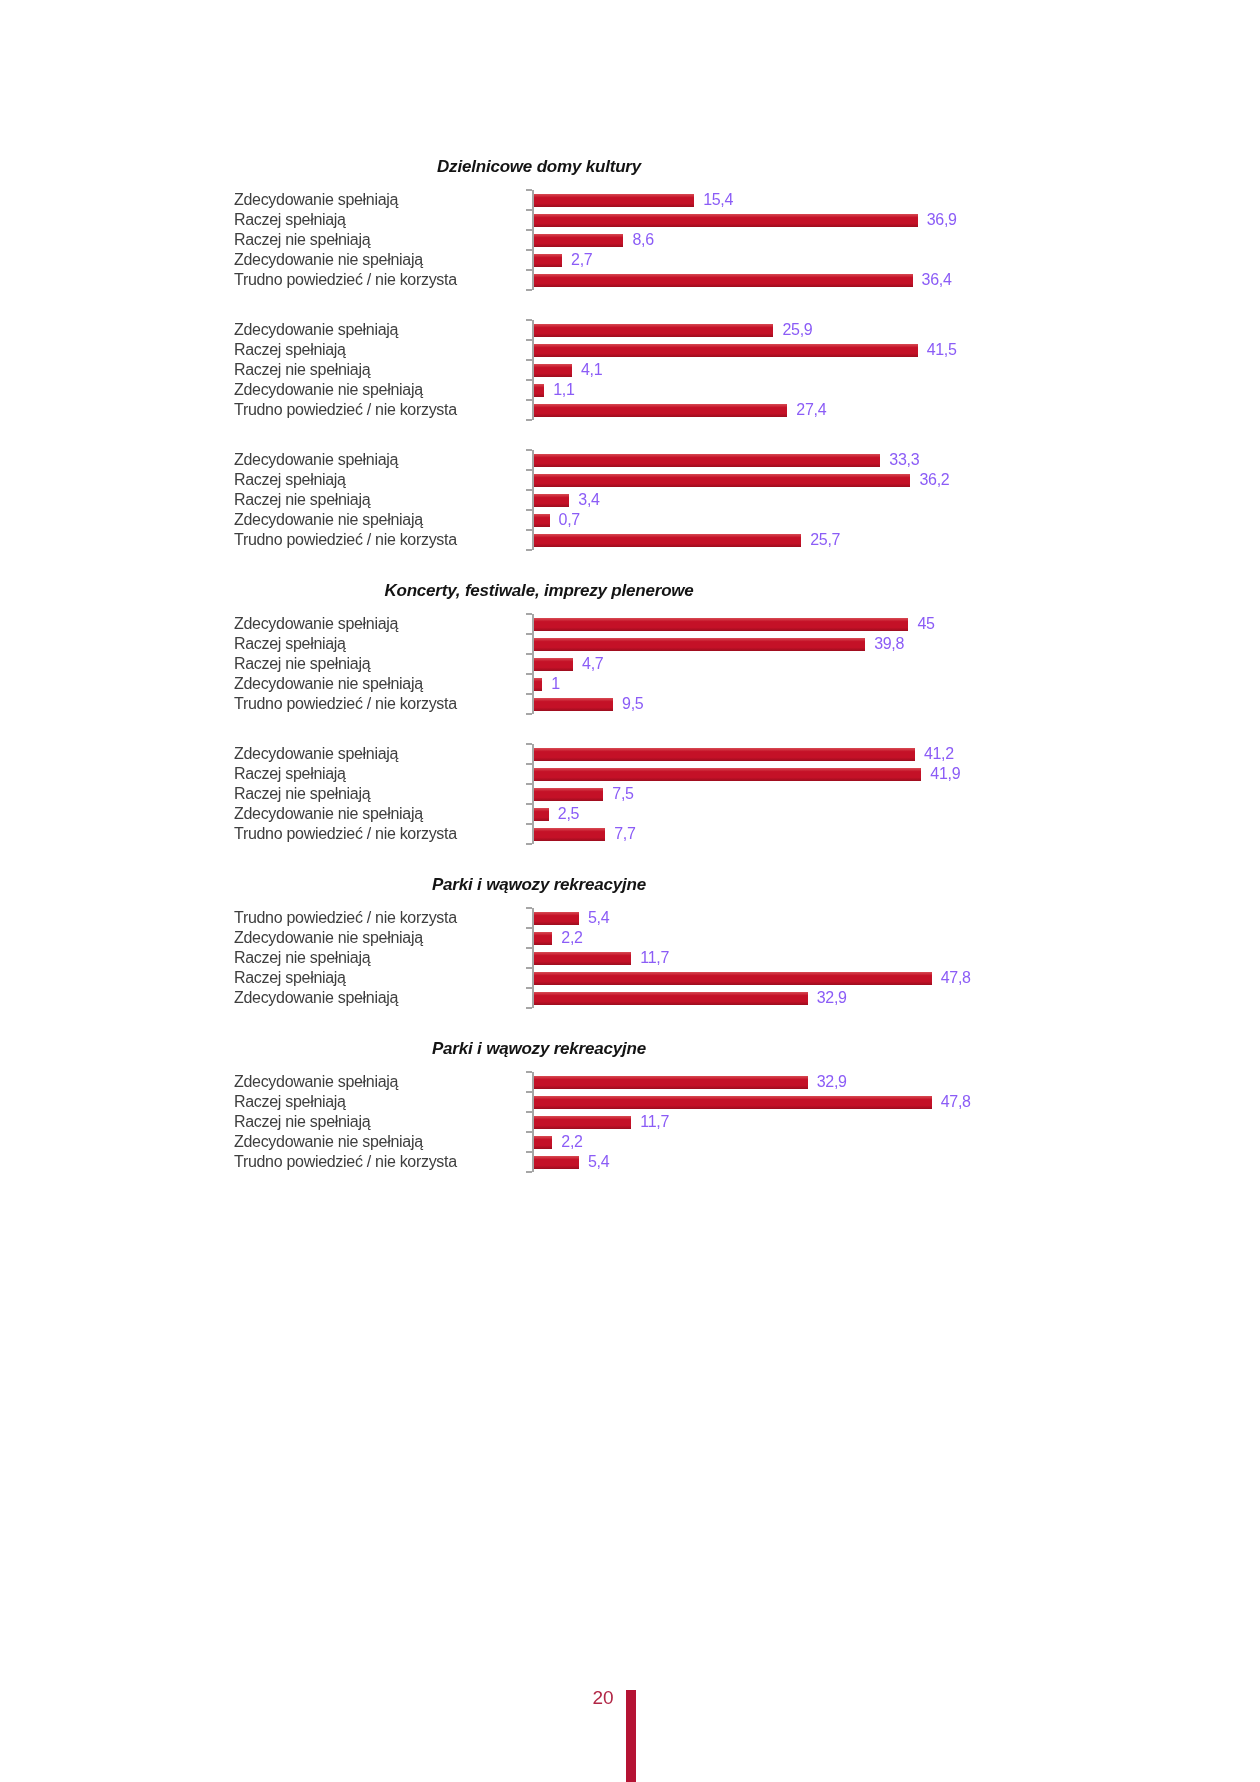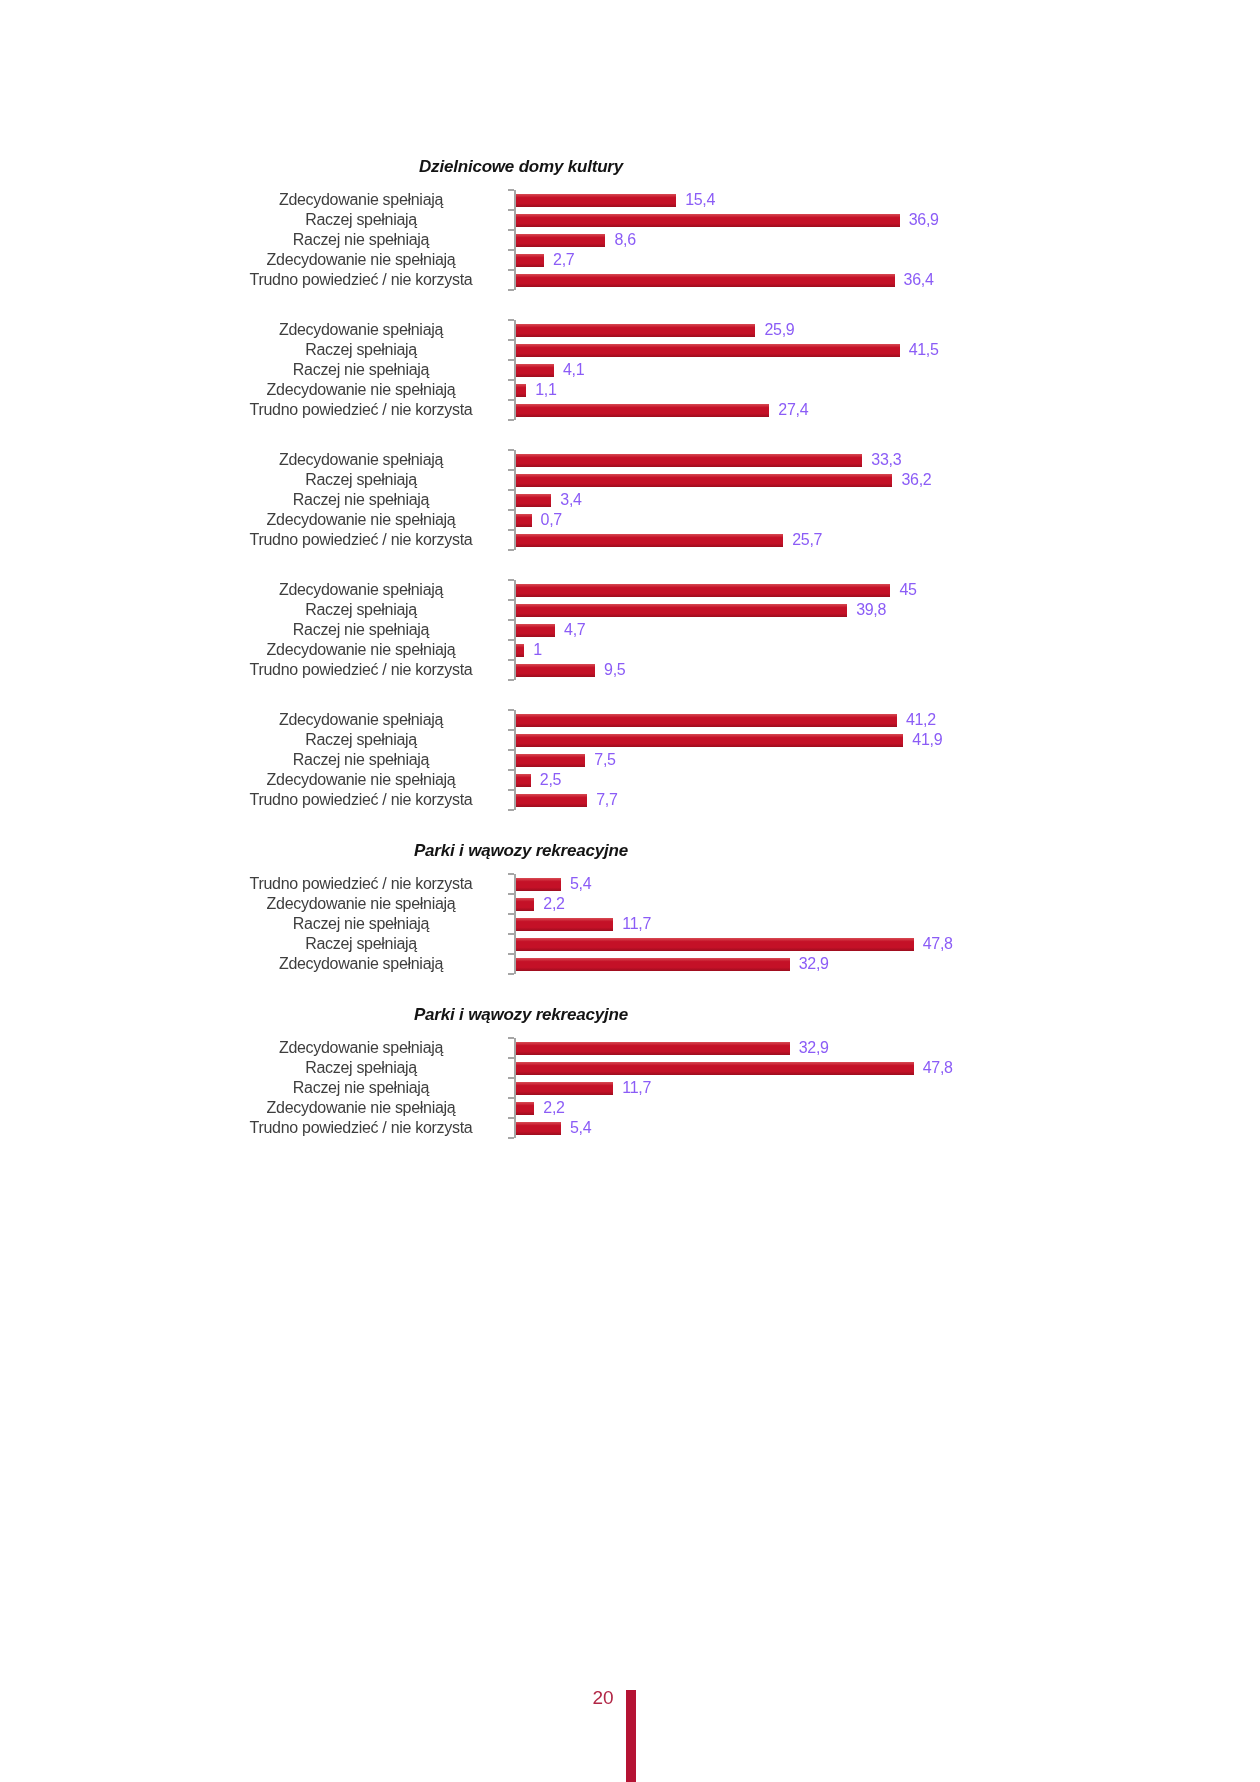--- a/index.html
+++ b/index.html
@@ -7,41 +7,41 @@
   .page {
     position:relative;
     width:1260px; height:1782px;
     margin:0 auto;
     background:#ffffff;
     overflow:hidden;
     font-family:"Liberation Sans", sans-serif;
   }
   .charts-section {
     position:absolute;
-    left:216px; top:156px;
+    left:234px; top:156px;
     width:716px;
   }
   .chart { margin-bottom:30px; }
   .chart-title {
     width:610px;
     text-align:center;
     font-size:17px;
     line-height:22px;
     font-weight:bold;
     font-style:italic;
     color:#141414;
     margin:0 0 12px 0;
     letter-spacing:-0.2px;
   }
   .rows { width:716px; }
   .row { display:flex; align-items:center; height:20px; }
   .row-label {
     width:290px;
     padding-right:8px;
-    text-align:center;
+    text-align:left;
     font-size:16px;
     color:#3e3e3e;
     white-space:nowrap;
     letter-spacing:-0.3px;
   }
   .plot-cell {
     flex:1;
     height:100%;
     position:relative;
     display:flex;
@@ -210,20 +210,21 @@
             <div class="row-label">Trudno powiedzieć / nie korzysta</div>
             <div class="plot-cell">
               <div class="bar" style="width: 64.25%;"></div>
               <div class="val">25,7</div>
             </div>
           </div>
         </div>
   </div>
 
   <div class="chart">
+    <div class="chart-title">Koncerty, festiwale, imprezy plenerowe</div>
     <div class="rows">
           <div class="row">
             <div class="row-label">Zdecydowanie spełniają</div>
             <div class="plot-cell">
               <div class="bar" style="width: 90%;"></div>
               <div class="val">45</div>
             </div>
           </div>
           <div class="row">
             <div class="row-label">Raczej spełniają</div>

